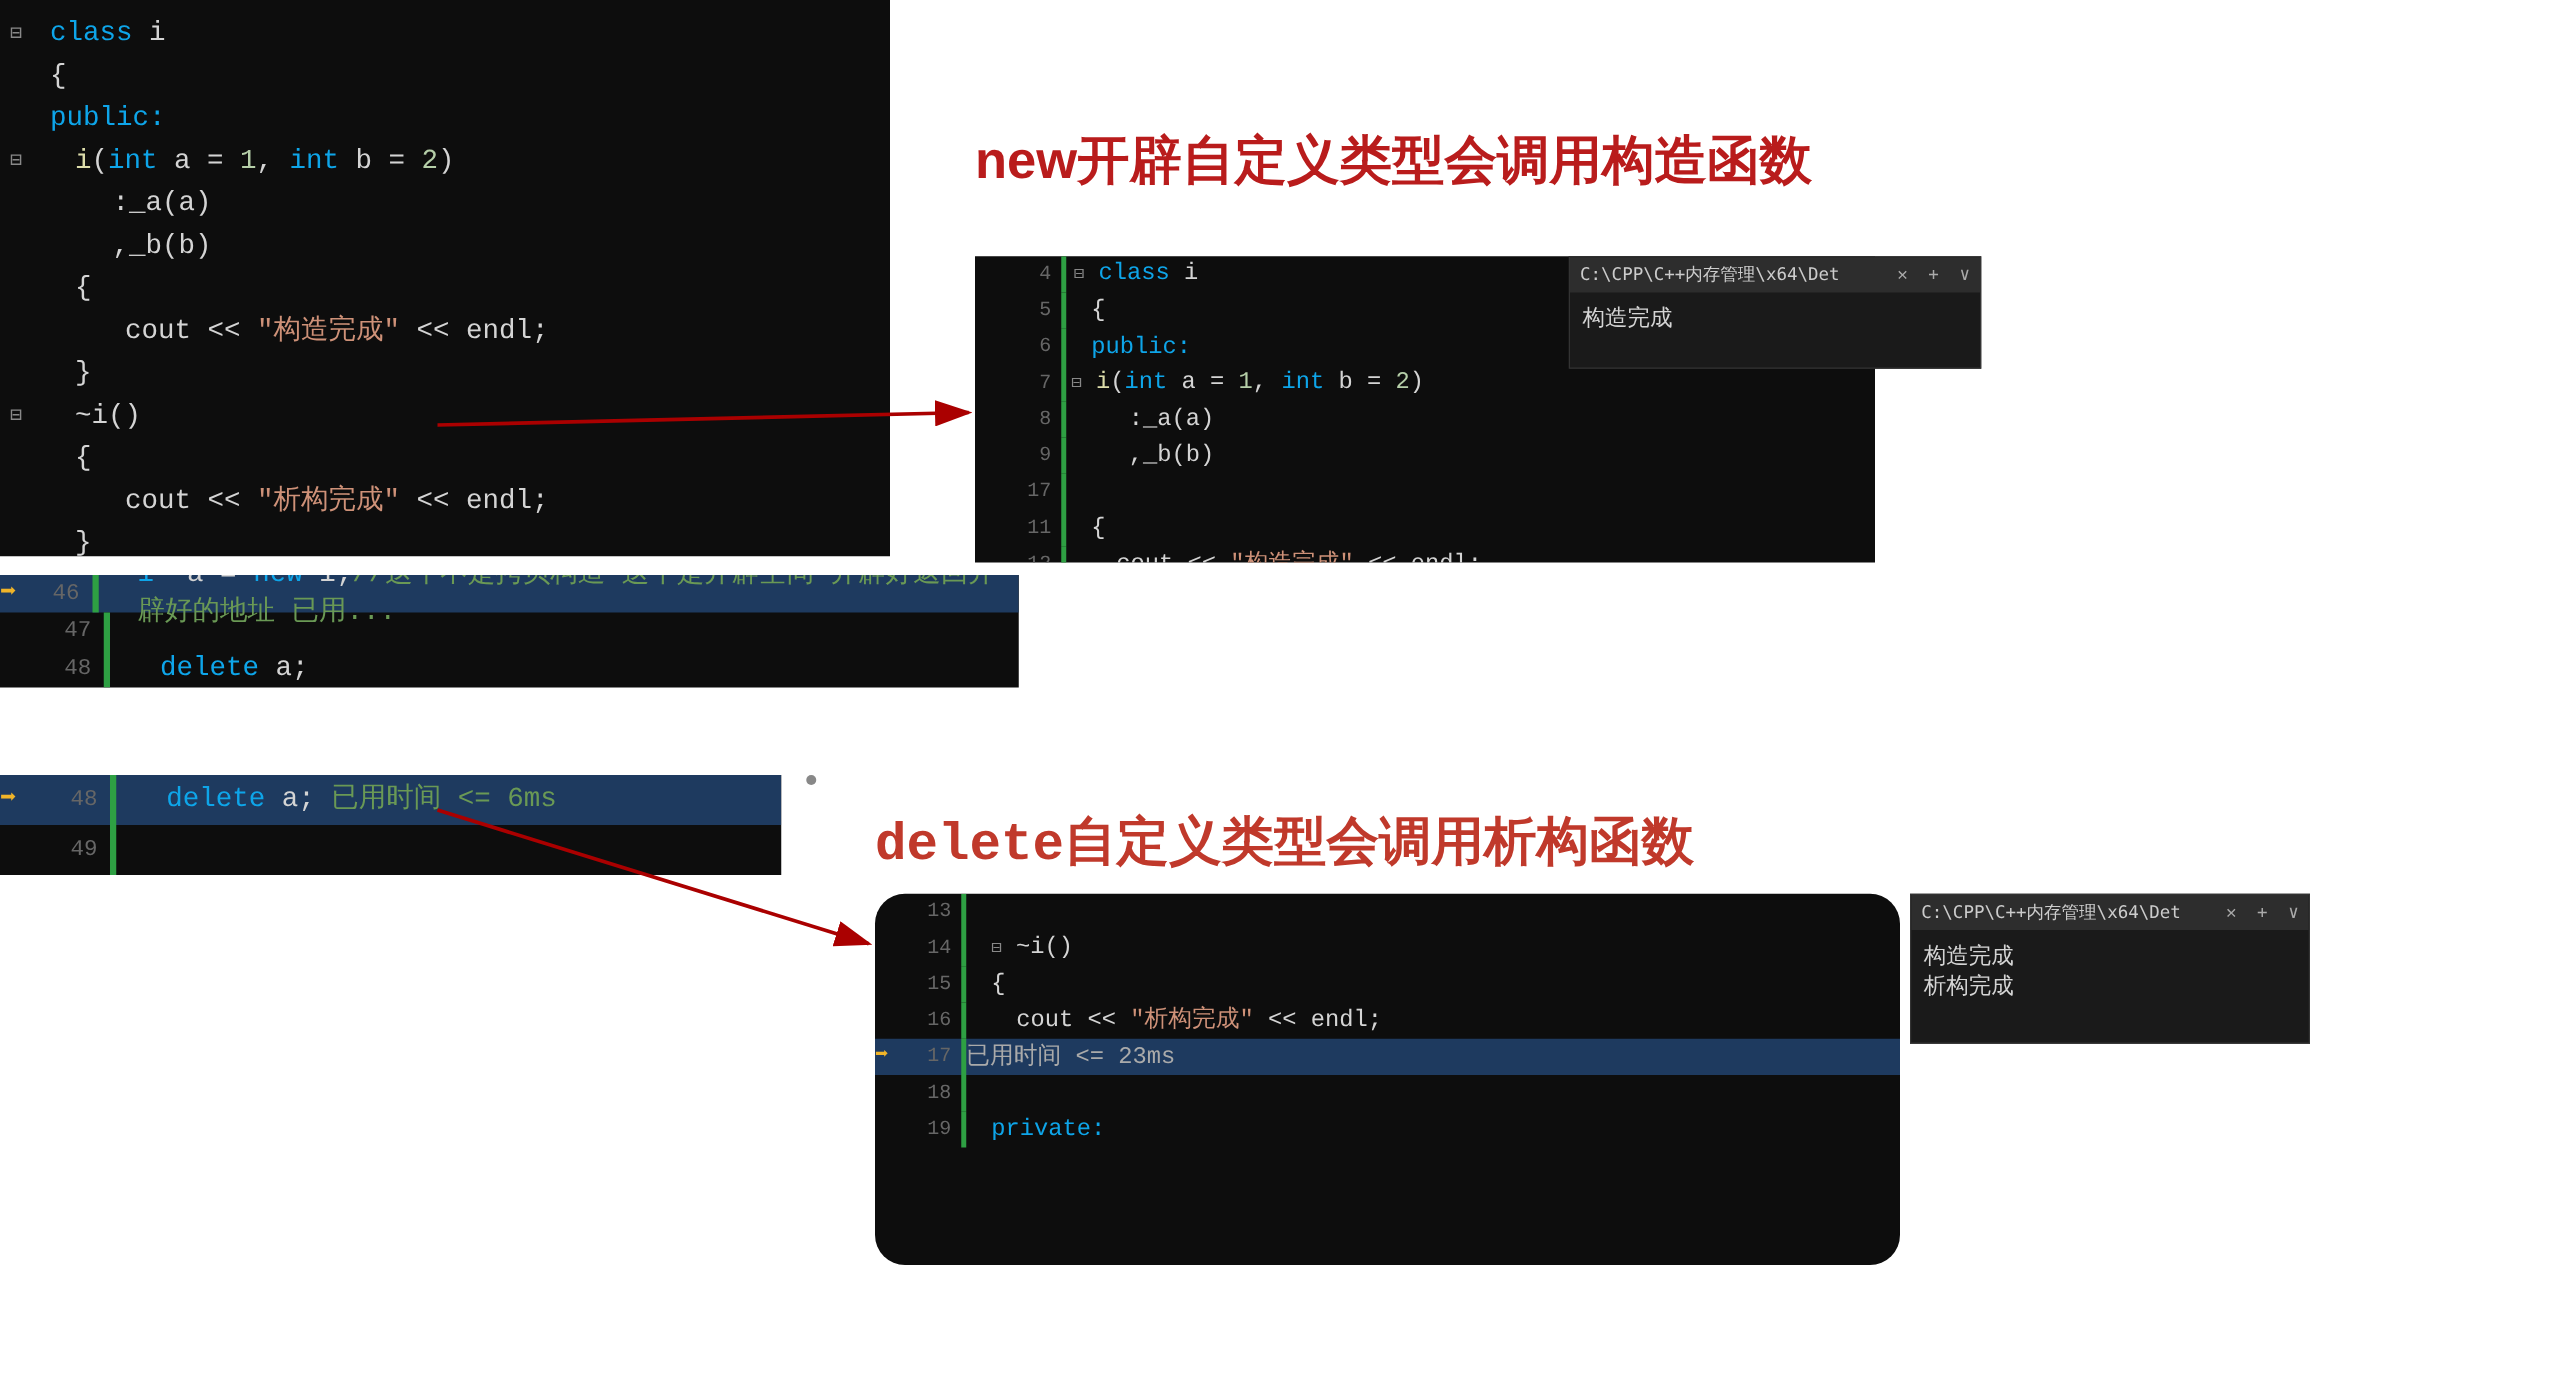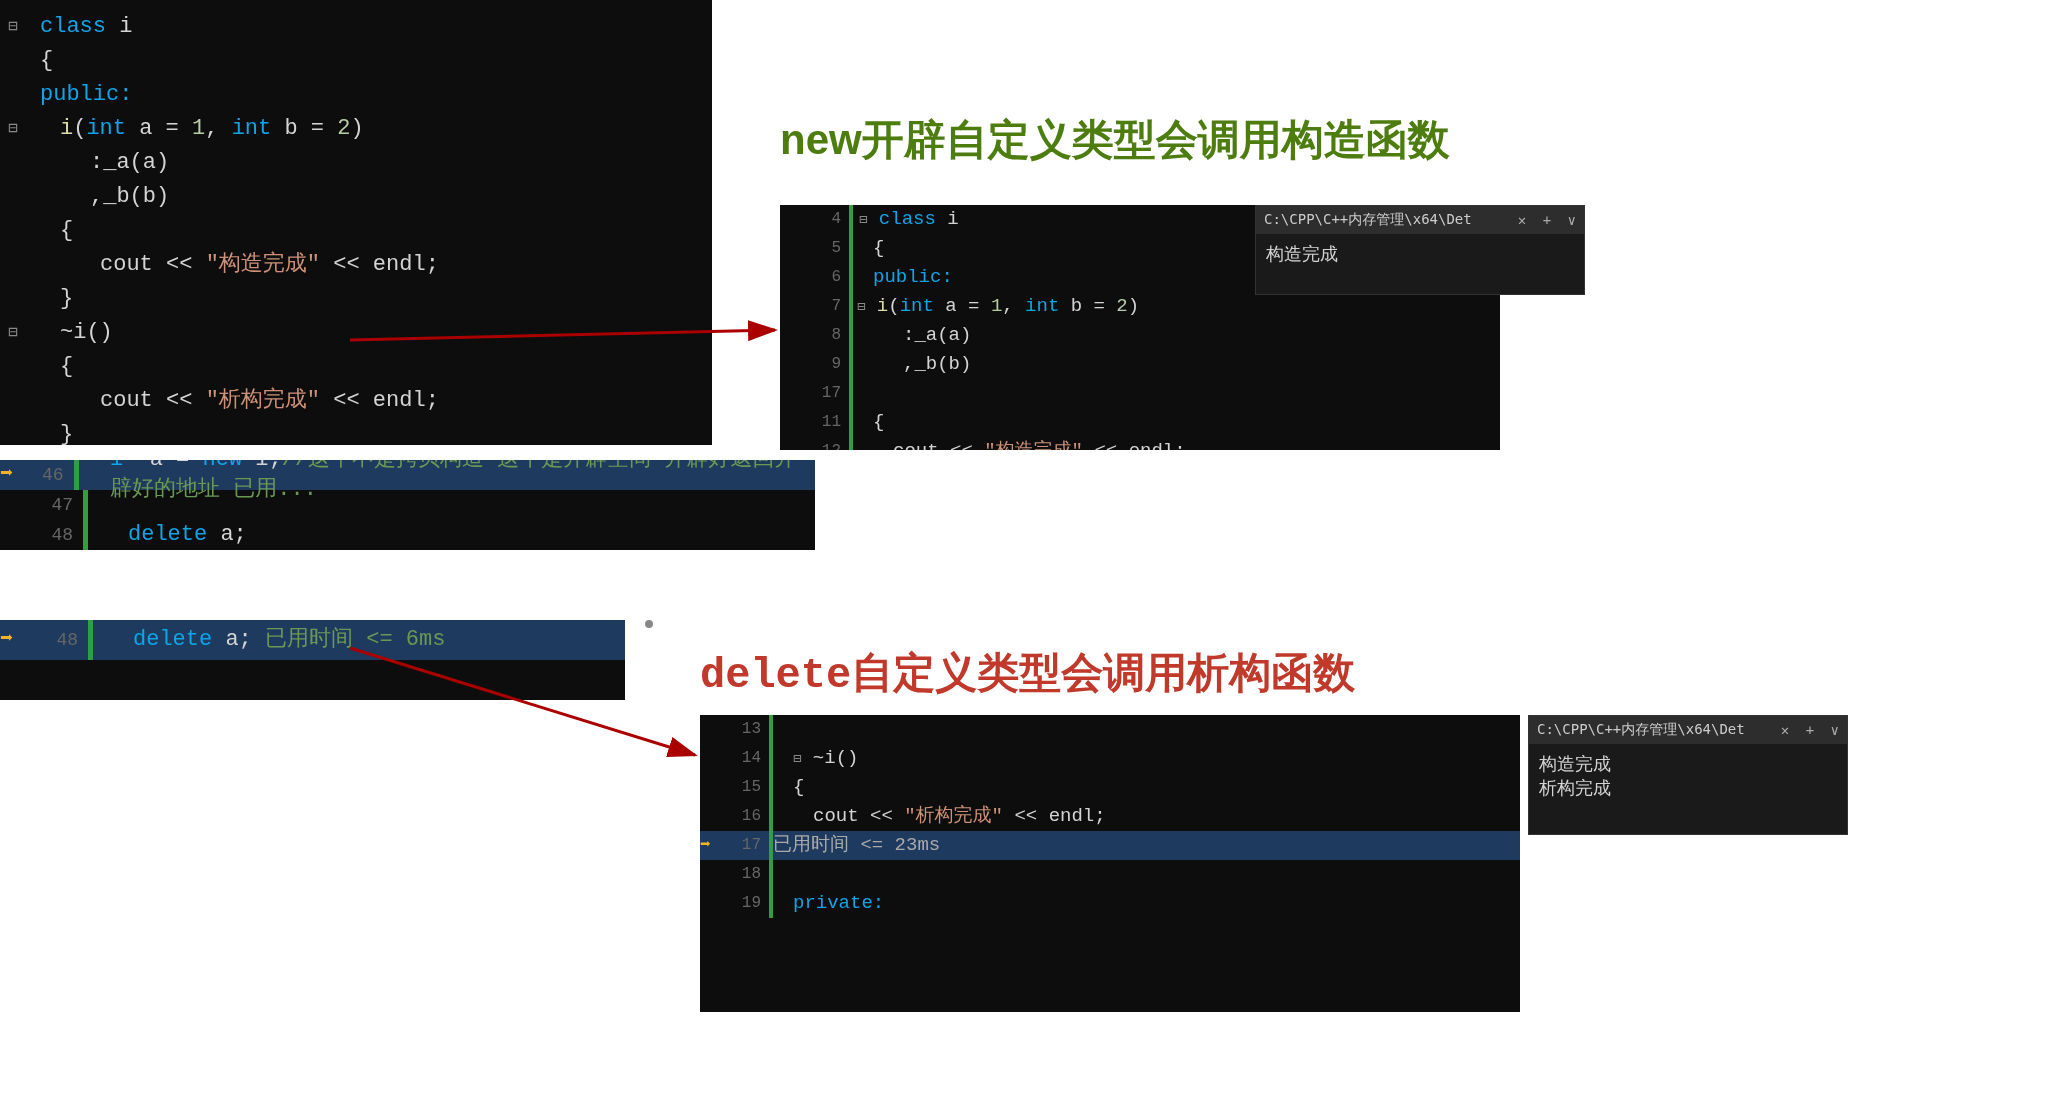--- a/index.html
+++ b/index.html
@@ -125,25 +125,25 @@
     .code-block-bot .indent-col {
       width: 40px;
     }
     .bot-highlight {
       background: #1e3a5f;
     }
 
     
     .heading-top-right {
       position: absolute;
-      top: 112px;
+      top: 100px;
       left: 780px;
       font-size: 42px;
       font-weight: bold;
-      color: #4d7c0f;
+      color: #b91c1c;
       font-family: 'Microsoft YaHei', sans-serif;
       white-space: nowrap;
     }
 
     
     .panel-topright {
       position: absolute;
       top: 205px;
       left: 780px;
       width: 720px;
@@ -232,20 +232,21 @@
       position: absolute;
       top: 715px;
       left: 700px;
       width: 820px;
       height: 297px;
       background: #0d0d0d;
       overflow: hidden;
       font-size: 19px;
       line-height: 29px;
       color: #d4d4d4;
+      border-radius: 24px;
     }
     .panel-botright .code-row {
       display: flex;
       align-items: center;
       height: 29px;
     }
     .panel-botright .linenum {
       width: 45px;
       color: #666;
       text-align: right;
@@ -416,20 +417,26 @@
   </div>
 </div>
 
 <div class="code-block-bot">
   <div class="code-row bot-highlight">
     <span class="arrow-col"><span class="yellow-arrow">➡</span></span>
     <span class="linenum">48</span>
     <span class="green-col"></span>
     <span class="indent-col"></span>
     <span><span class="kw">delete</span> a;  <span class="cm">已用时间 &lt;= 6ms</span></span>
+  </div>
+  <div class="code-row">
+    <span class="arrow-col"></span>
+    <span class="linenum">49</span>
+    <span class="green-col"></span>
+    <span class="indent-col"></span>
   </div>
 </div>
 
 <div class="heading-top-right">new开辟自定义类型会调用构造函数</div>
 
 <div class="panel-topright">
   <div class="code-row">
     <span class="arrow-col"></span>
     <span class="linenum">4</span>
     <span class="green-col"></span>

